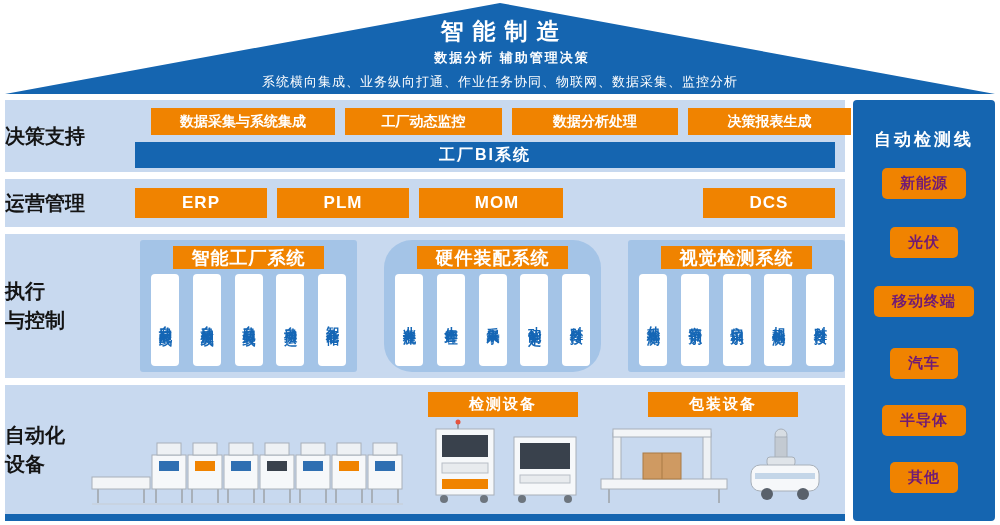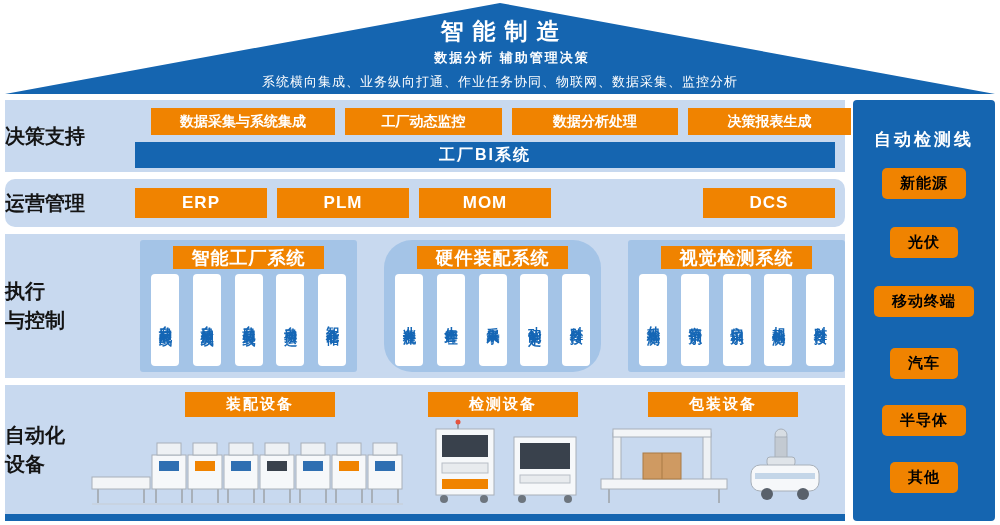--- a/index.html
+++ b/index.html
@@ -44,21 +44,21 @@
   
   .r4-head { top:7px; height:25px; width:150px; font-size:15px; letter-spacing:2px; }
   .equip { position:absolute; }
 
   
   .sidebar { position:absolute; left:853px; top:100px; width:142px; height:421px;
              background:#1565b0; border-radius:4px; }
   .sidebar-title { position:absolute; left:0; top:28px; width:100%; text-align:center;
                    color:#fff; font-size:17px; font-weight:bold; letter-spacing:3px; }
   .side-btn { position:absolute; left:50%; transform:translateX(-50%);
-              background:#f08300; color:#000000; font-weight:bold; font-size:15px; letter-spacing:1px;
+              background:#f08300; color:#701a75; font-weight:bold; font-size:15px; letter-spacing:1px;
               padding:6px 18px; border-radius:5px; white-space:nowrap; }
 
   .bottom-bar { position:absolute; left:5px; top:514px; width:840px; height:7px; background:#1565b0; }
 </style>
 </head>
 <body>
 
 <div class="stage">
 
   <div class="roof">
@@ -74,27 +74,27 @@
     <div class="row-label">
       <span>决策支持</span>
     </div>
     <div class="obox r1-box" style="left:130px; width:184px;">数据采集与系统集成</div>
     <div class="obox r1-box" style="left:324px; width:157px;">工厂动态监控</div>
     <div class="obox r1-box" style="left:491px; width:166px;">数据分析处理</div>
     <div class="obox r1-box" style="left:667px; width:163px;">决策报表生成</div>
     <div class="bi-bar">工厂BI系统</div>
   </div>
 
-  <div class="row" style="top:179px; height:48px;border-radius:10px;">
+  <div class="row" style="top:179px; height:48px;">
     <div class="row-label">
       <span>运营管理</span>
     </div>
     <div class="obox r2-box" style="left:130px;">ERP</div>
     <div class="obox r2-box" style="left:272px;">PLM</div>
-    <div class="obox r2-box" style="left:414px;">MOM</div>
+    <div class="obox r2-box" style="left:414px;padding-left:12px;">MOM</div>
     <div class="obox r2-box" style="left:556px;margin-top:46px;">WMS</div>
     <div class="obox r2-box" style="left:698px;">DCS</div>
   </div>
 
   <div class="row" style="top:234px; height:144px;">
     <div class="row-label">
       <span>执行</span>
       <span>与控制</span>
     </div>
 
@@ -131,21 +131,20 @@
       </div>
     </div>
   </div>
 
   <div class="row" style="top:385px; height:129px;">
     <div class="row-label">
       <span>自动化</span>
       <span>设备</span>
     </div>
 
-    <div class="obox r4-head" style="left:180px;">装配设备</div>
     <div class="obox r4-head" style="left:423px;">检测设备</div>
     <div class="obox r4-head" style="left:643px;">包装设备</div>
 
     <svg class="equip" style="left:85px; top:40px;" width="315" height="82" viewBox="0 0 315 82">
       <rect x="2" y="52" width="58" height="12" fill="#f3f5f7" stroke="#a8b0b9"></rect>
       <line x1="8" y1="64" x2="8" y2="78" stroke="#a8b0b9" stroke-width="2"></line>
       <line x1="54" y1="64" x2="54" y2="78" stroke="#a8b0b9" stroke-width="2"></line>
       <g stroke="#a8b0b9">
         <rect x="62" y="30" width="34" height="34" fill="#f6f8fa"></rect>
         <rect x="67" y="18" width="24" height="12" fill="#eef1f4"></rect>

